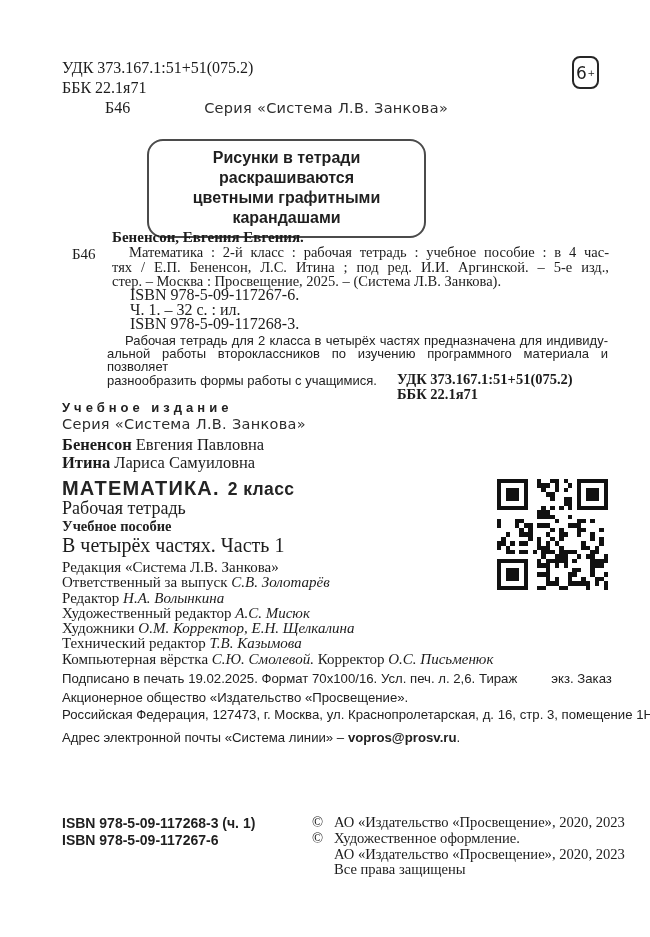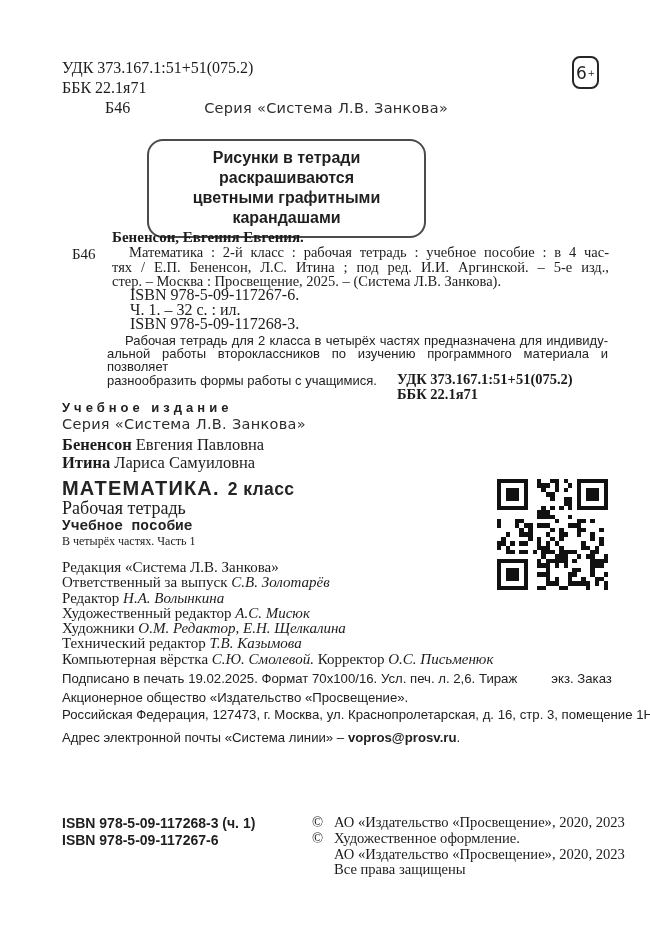--- a/index.html
+++ b/index.html
@@ -46,23 +46,23 @@
   .ed-kind{left:62px;top:400px;font-family:"Liberation Sans",sans-serif;font-weight:bold;
            font-size:13px;letter-spacing:4px;color:#222;}
   .ed-series{left:62px;top:416px;font-family:"DejaVu Sans",sans-serif;font-size:14.5px;
              color:#2d2d2d;letter-spacing:.3px;}
   .ed-authors{left:62px;top:436px;font-size:16.5px;line-height:17.5px;}
   .ed-authors b{font-weight:bold;}
   .ed-title{left:62px;top:477px;font-family:"Liberation Sans",sans-serif;font-weight:bold;color:#242424;}
   .ed-title .t1{font-size:20px;letter-spacing:1.2px;}
   .ed-title .t2{font-size:17.5px;margin-left:8px;letter-spacing:.4px;}
   .ed-sub{left:62px;top:498px;font-size:18px;}
-  .ed-type{left:62px;top:518px;font-family:Liberation Mono, monospace;font-weight:bold;
+  .ed-type{left:62px;top:518px;font-family:Liberation Serif, serif;font-weight:bold;
            font-size:14.5px;color:#222;}
-  .ed-parts{left:62px;top:534px;font-size:12px;font-family:Liberation Serif, serif;}
+  .ed-parts{left:62px;top:534px;font-size:20px;font-family:Liberation Serif, serif;}
 
   
   .qr{left:497px;top:479px;width:111px;height:111px;}
 
   
   .credits{left:62px;top:560px;font-size:15px;line-height:15.3px;}
   .credits i{font-style:italic;}
 
   
   .sans-line{font-family:"Liberation Sans",sans-serif;font-size:13.2px;color:#222;}
@@ -314,21 +314,21 @@
         <rect x="20" y="2" width="3" height="3"></rect>
         <path fill-rule="evenodd" d="M0 18h7v7h-7z M1 19v5h5v-5z"></path>
         <rect x="2" y="20" width="3" height="3"></rect>
       </svg></div>
 
   <div class="abs credits">
     <div class="nowrap">Редакция «Система Л.В. Занкова»</div>
     <div class="nowrap"><span>Ответственный за выпуск </span><i>С.В. Золотарёв</i></div>
     <div class="nowrap"><span>Редактор </span><i>Н.А. Волынкина</i></div>
     <div class="nowrap"><span>Художественный редактор </span><i>А.С. Мисюк</i></div>
-    <div class="nowrap"><span>Художники </span><i>О.М. Редактор, Е.Н. Щелкалина</i></div>
+    <div class="nowrap"><span>Художники </span><i>О.М. Корректор, Е.Н. Щелкалина</i></div>
     <div class="nowrap"><span>Технический редактор </span><i>Т.В. Казымова</i></div>
     <div class="nowrap"><span>Компьютерная вёрстка </span><i>С.Ю. Смолевой.</i><span> Корректор </span><i>О.С. Письменюк</i></div>
   </div>
 
   <div class="abs sans-line print-line nowrap">
     <span>Подписано в печать 19.02.2025. Формат 70х100/16. Усл. печ. л. 2,6. Тираж</span><span class="gap"></span><span>экз. Заказ</span>
   </div>
   <div class="abs sans-line publisher">
     <div class="nowrap">Акционерное общество «Издательство «Просвещение».</div>
     <div class="nowrap">Российская Федерация, 127473, г. Москва, ул. Краснопролетарская, д. 16, стр. 3, помещение 1Н.</div>

